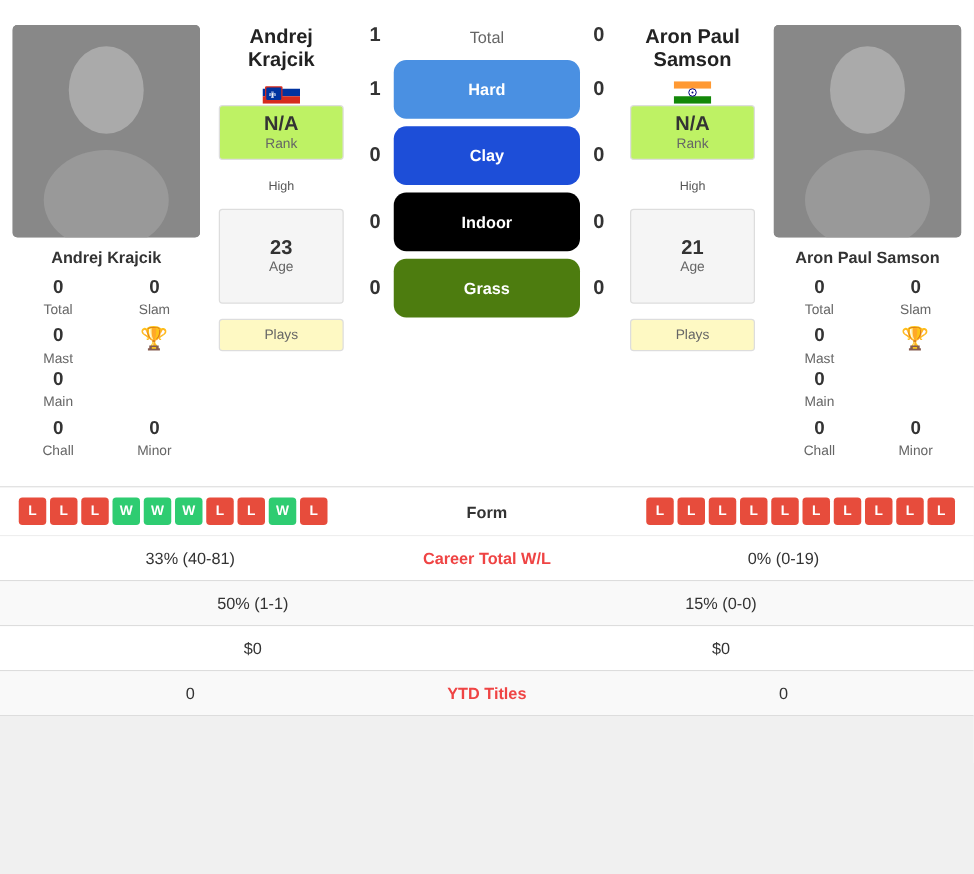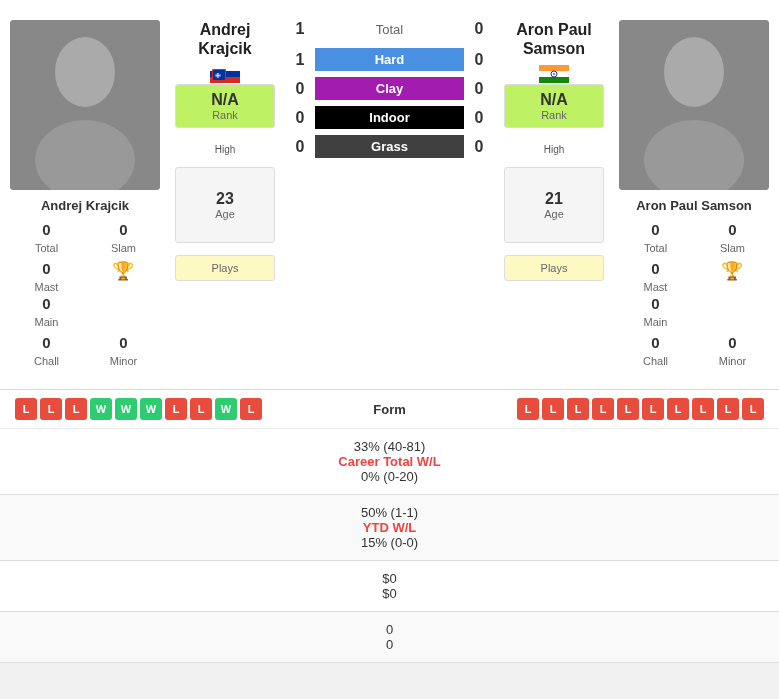--- a/index.html
+++ b/index.html
@@ -201,31 +201,31 @@
     .surface-row {
       display: flex;
       align-items: center;
       width: 100%;
       margin-bottom: 6px;
     }
 
     .surface-btn {
       flex: 1;
       text-align: center;
-      padding: 4px 0;
-      border-radius: 0;
+      padding: 16px 0;
+      border-radius: 10px;
       color: #fff;
       font-size: 13px;
       font-weight: bold;
     }
 
     .surface-hard { background: #4a90e2; }
-    .surface-clay { background: #a21caf; }
+    .surface-clay { background: #1d4ed8; }
     .surface-indoor { background: #000000; }
-    .surface-grass { background: #404040; }
+    .surface-grass { background: #4d7c0f; }
 
     
     .bottom-section {
       background: #f5f5f5;
       border-top: 1px solid #ddd;
     }
 
     .form-row {
       display: flex;
       align-items: center;
@@ -269,21 +269,20 @@
 
     .badge-l { background: #e74c3c; }
     .badge-w { background: #2ecc71; }
 
     .stat-row {
       display: flex;
       align-items: center;
       padding: 10px 15px;
       border-bottom: 1px solid #ddd;
       background: #f9f9f9;
-      flex-direction: column;
     }
 
     .stat-row:nth-child(even) {
       background: #fff;
     }
 
     .stat-value-left {
       flex: 1;
       text-align: center;
       font-size: 13px;
@@ -508,34 +507,34 @@
           <span class="form-badge badge-l">L</span>
           <span class="form-badge badge-l">L</span>
           <span class="form-badge badge-l">L</span>
           <span class="form-badge badge-l">L</span>
         </div>
     </div>
 
     <div class="stat-row">
       <div class="stat-value-left">33% (40-81)</div>
       <div class="stat-row-label">Career Total W/L</div>
-      <div class="stat-value-right">0% (0-20)</div>
+      <div class="stat-value-right">0% (0-19)</div>
     </div>
 
     <div class="stat-row">
       <div class="stat-value-left">50% (1-1)</div>
-      <div class="stat-row-label">YTD W/L</div>
       <div class="stat-value-right">15% (0-0)</div>
     </div>
 
     <div class="stat-row">
       <div class="stat-value-left">$0</div>
       <div class="stat-value-right">$0</div>
     </div>
 
     <div class="stat-row">
       <div class="stat-value-left">0</div>
+      <div class="stat-row-label">YTD Titles</div>
       <div class="stat-value-right">0</div>
     </div>
 
   </div>
 
 </div>
 
 </body></html>

